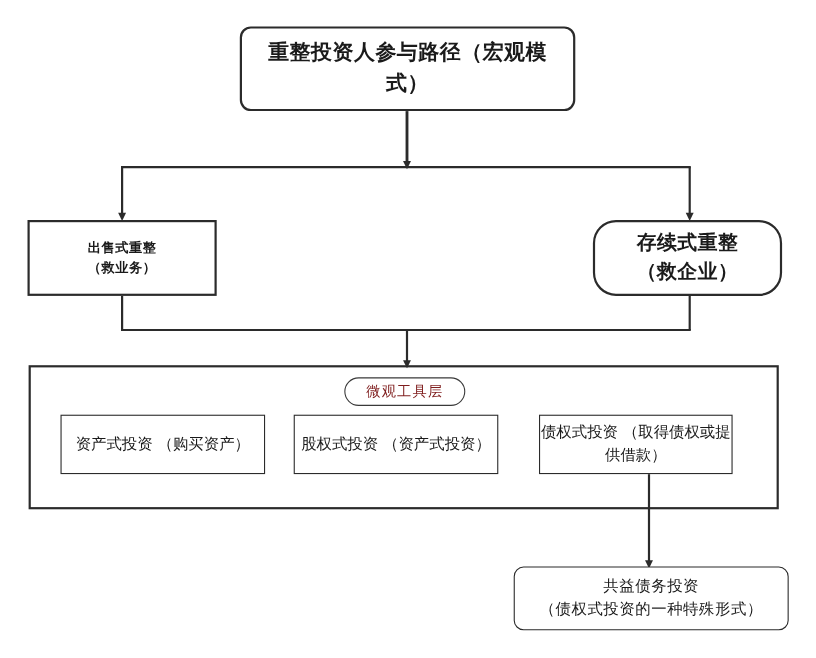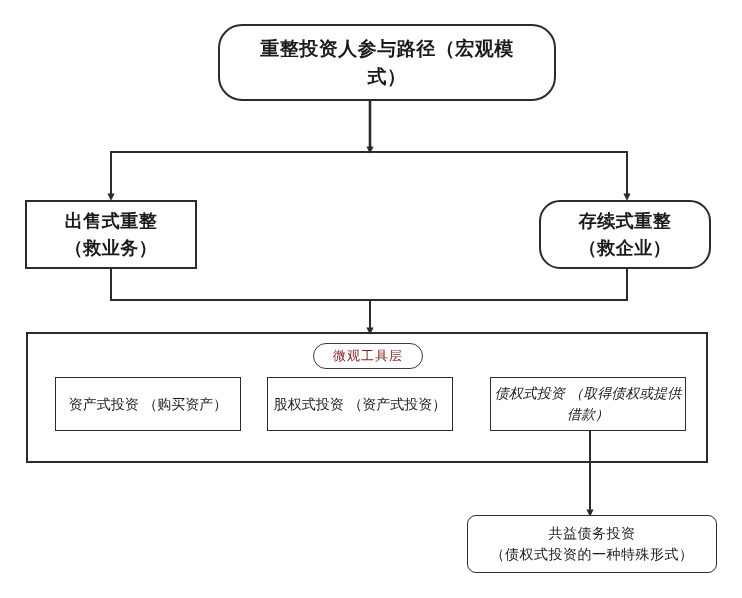--- a/index.html
+++ b/index.html
@@ -41,34 +41,34 @@
   .node .txt {
     display: block;
     white-space: pre-line;
     padding: 0 6px;
   }
 
   
   #node-title {
     left: 218px;
     top: 24px;
-    width: 338px;
+    width: 305px;
     height: 77px;
-    border-radius: 24px;
+    border-radius: 10px;
     font-size: 19px;
     font-weight: 700;
   }
 
   
   #node-sale {
     left: 25px;
     top: 200px;
     width: 172px;
     height: 69px;
-    font-size: 18px;
+    font-size: 12px;
     font-weight: 700;
   }
   #node-going {
     left: 539px;
     top: 200px;
     width: 172px;
     height: 69px;
     font-size: 18px;
     font-weight: 700;
     border-radius: 21px;
@@ -114,21 +114,21 @@
     text-align: center;
     font-size: 14px;
     color: #1a1a1a;
     line-height: 1.5;
     top: 377px;
     height: 54px;
     z-index: 3;
   }
   #tool-asset  { left: 55px;  width: 186px; justify-content: center; }
   #tool-equity { left: 267px; width: 186px; }
-  #tool-debt   { left: 490px; width: 196px; font-style: italic; }
+  #tool-debt   { left: 490px; width: 176px; }
 
   
   #node-common {
     left: 467px;
     top: 515px;
     width: 250px;
     height: 58px;
     border-radius: 9px;
     border-width: 1.5px;
     font-size: 14px;

